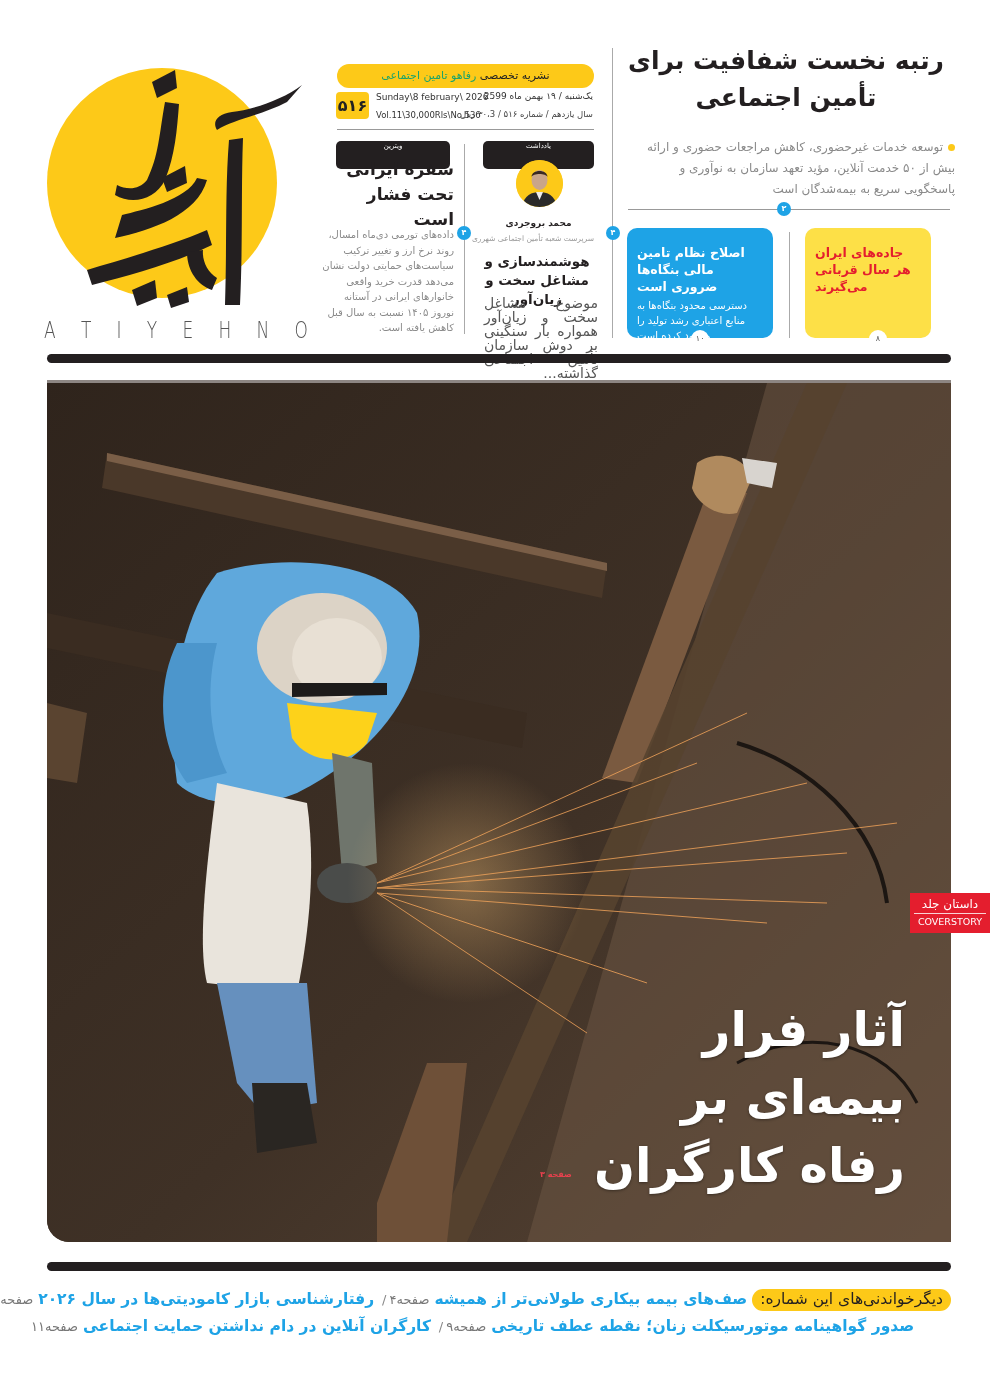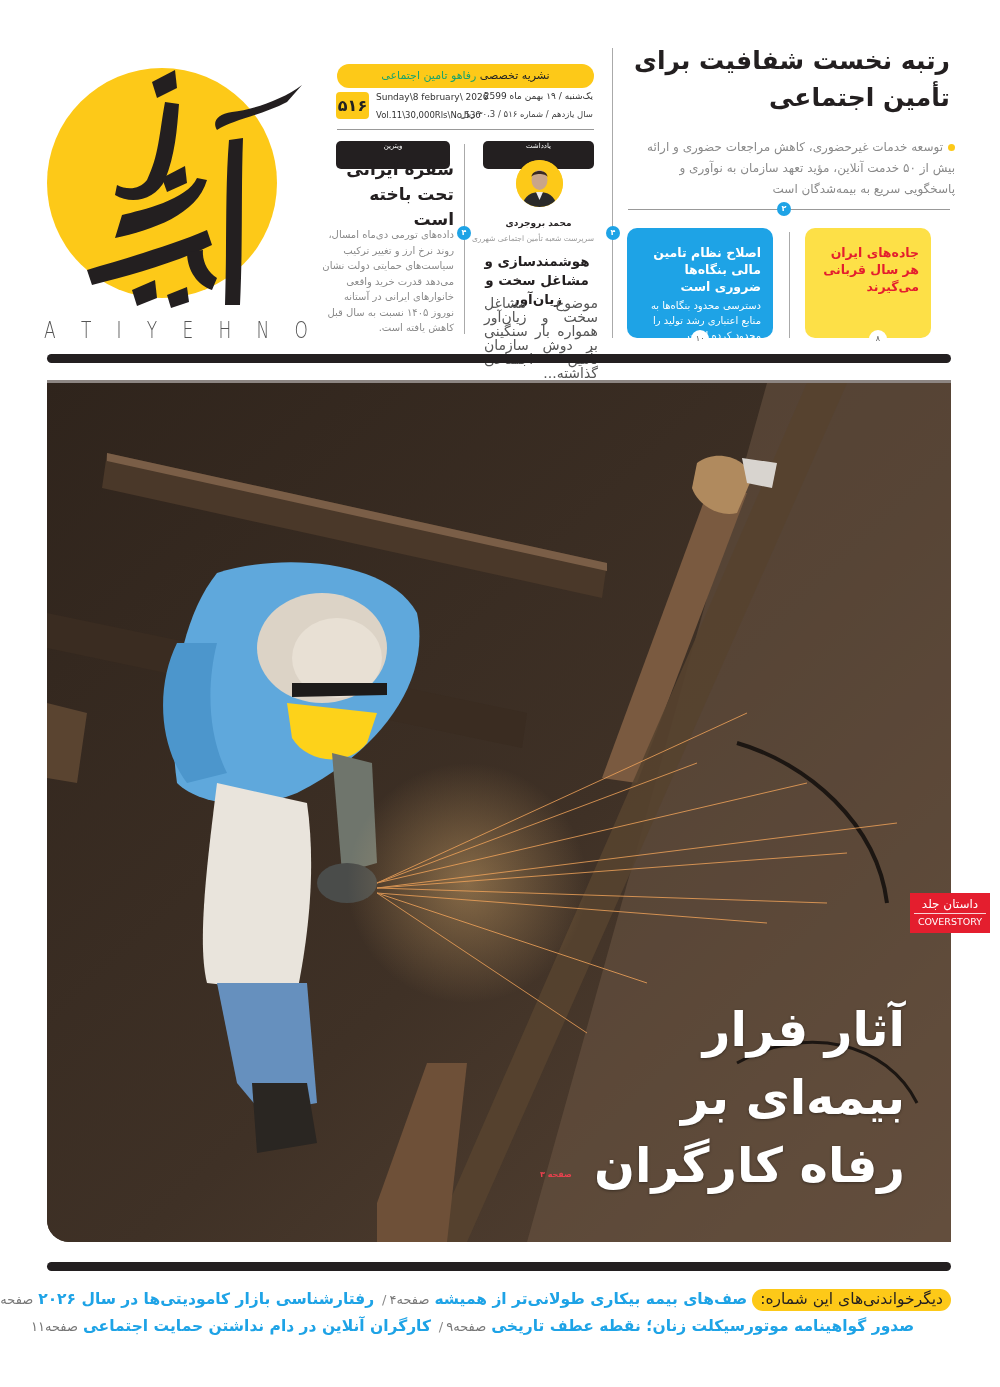--- a/index.html
+++ b/index.html
@@ -46,26 +46,26 @@
     #c1-body { left: 322px; top: 227px; width: 132px; font-size: 10px; line-height: 15.5px; text-align: right; color: #8a8a8a; }
 
     
     #author-circle { left: 516px; top: 160px; width: 47px; height: 47px; border-radius: 50%; background: #fdc918; overflow: hidden; }
     #author-name { left: 483px; top: 218px; width: 111px; text-align: center; font-size: 9px; font-weight: bold; color: #231f20; }
     #author-role { left: 483px; top: 234px; width: 111px; text-align: center; font-size: 7.5px; color: #999; white-space: nowrap; }
     #c2-title { left: 478px; top: 252px; width: 118px; text-align: center; font-weight: bold; font-size: 13.5px; line-height: 19px; color: #231f20; }
     #c2-body { left: 484px; top: 296px; width: 114px; font-size: 14px; line-height: 14px; text-align: justify; text-align-last: right; color: #555; }
 
     
-    #top-headline { left: 622px; top: 42px; width: 328px; text-align: right; font-weight: bold; font-size: 25px; line-height: 37px; color: #231f20; }
+    #top-headline { left: 622px; top: 42px; width: 328px; text-align: center; font-weight: bold; font-size: 25px; line-height: 37px; color: #231f20; }
     #top-lead { left: 625px; top: 137px; width: 330px; text-align: right; font-size: 12px; line-height: 21px; color: #8a8a8a; }
     #top-lead .dot { display: inline-block; width: 7px; height: 7px; border-radius: 50%; background: #fdc918; margin-left: 5px; vertical-align: middle; }
     #hrule-top { left: 628px; top: 209px; width: 322px; height: 1px; background: #999; }
 
-    .card { border-radius: 10px; padding: 16px 12px 10px 10px; text-align: right; }
+    .card { border-radius: 10px; padding: 16px 12px 10px 10px; text-align: left; }
     #card-blue { left: 627px; top: 228px; width: 146px; height: 110px; background: #1ea3e6; }
     #card-gray { left: 805px; top: 228px; width: 126px; height: 110px; background: #fde047; }
     #card-blue .ct { color: #fff; font-weight: bold; font-size: 12.5px; line-height: 17px; }
     #card-blue .cb { color: #fff; font-size: 10px; line-height: 15px; margin-top: 3px; }
     #card-gray .ct { color: #e41e2e; font-weight: bold; font-size: 12.5px; line-height: 17px; }
     #card-gray .cb { color: #333; font-size: 10px; line-height: 15px; margin-top: 3px; }
     .pagenum { width: 18px; height: 18px; border-radius: 50%; background: #fff; color: #555; font-size: 8px; line-height: 18px; text-align: center; }
     #pn-blue { left: 691px; top: 330px; font-family: Liberation Mono, monospace; }
     #pn-gray { left: 869px; top: 330px; }
     #vrule-c { left: 789px; top: 232px; height: 106px; }
@@ -131,21 +131,21 @@
   <span>نشریه تخصصی </span><span class="g">رفاه</span><span class="g">و تامین اجتماعی</span>
 </div>
 <div id="issue-no" class="abs">۵۱۶</div>
 <div id="date-en" class="abs">Sunday\8 february\ 2026</div>
 <div id="vol-en" class="abs">Vol.11\30,000Rls\No.536</div>
 <div id="date-fa" class="abs">یک‌شنبه / ۱۹ بهمن ماه 2599</div>
 <div id="vol-fa" class="abs">سال یازدهم / شماره ۵۱۶ / ۳۰،3 ریال</div>
 <div id="hdr-rule" class="abs"></div>
 
 <div id="pill-col1" class="abs pill">ویترین</div>
-<div id="c1-title" class="abs">سفره ایرانی تحت باخته است</div>
+<div id="c1-title" class="abs">سفره ایرانی تحت فشار است</div>
 <div id="c1-body" class="abs">داده‌های تورمی دی‌ماه امسال، روند نرخ ارز و تغییر ترکیب سیاست‌های حمایتی دولت نشان می‌دهد قدرت خرید واقعی خانوارهای ایرانی در آستانه نوروز ۱۴۰۵ نسبت به سال قبل کاهش یافته است.</div>
 <div id="vrule-a" class="abs vrule"></div>
 <div id="badge-a" class="abs badge">۴</div>
 
 <div id="pill-col2" class="abs pill">یادداشت</div>
 <div id="author-circle" class="abs">
   <svg width="47" height="47" viewBox="0 0 47 47">
     <circle cx="23.5" cy="23.5" r="23.5" fill="#fdc918"></circle>
     <path d="M6 47 C8 35 16 32 23.5 32 C31 32 39 35 41 47 Z" fill="#2a2a2a"></path>
     <path d="M20 32 L23.5 40 L27 32 Z" fill="#ededed"></path>

